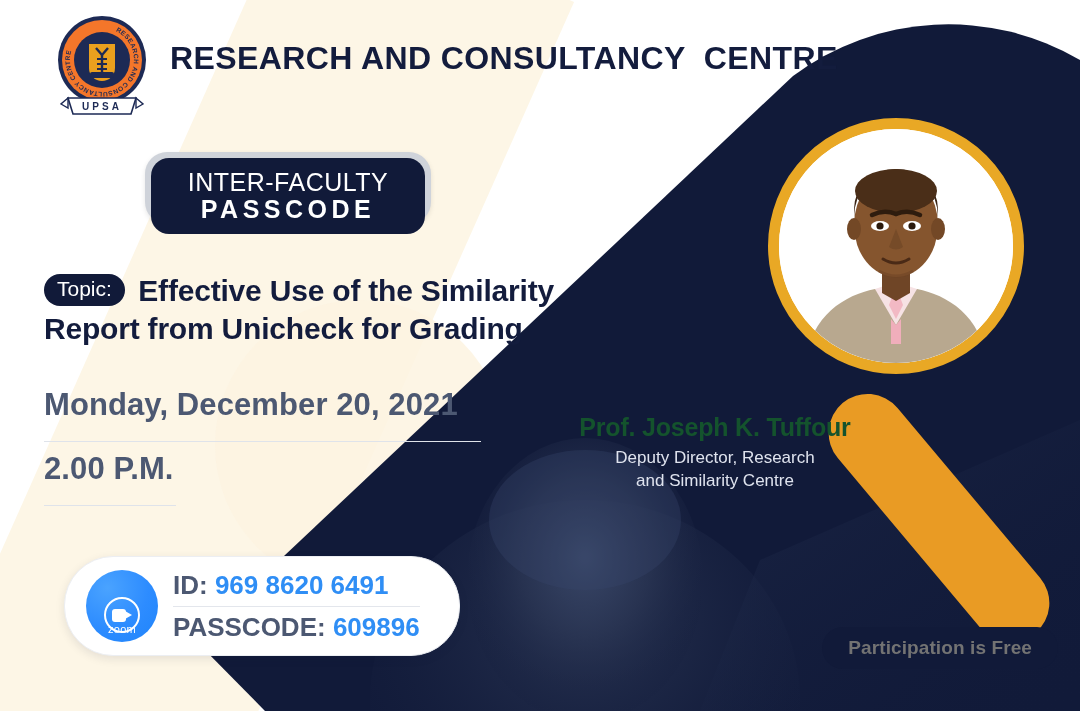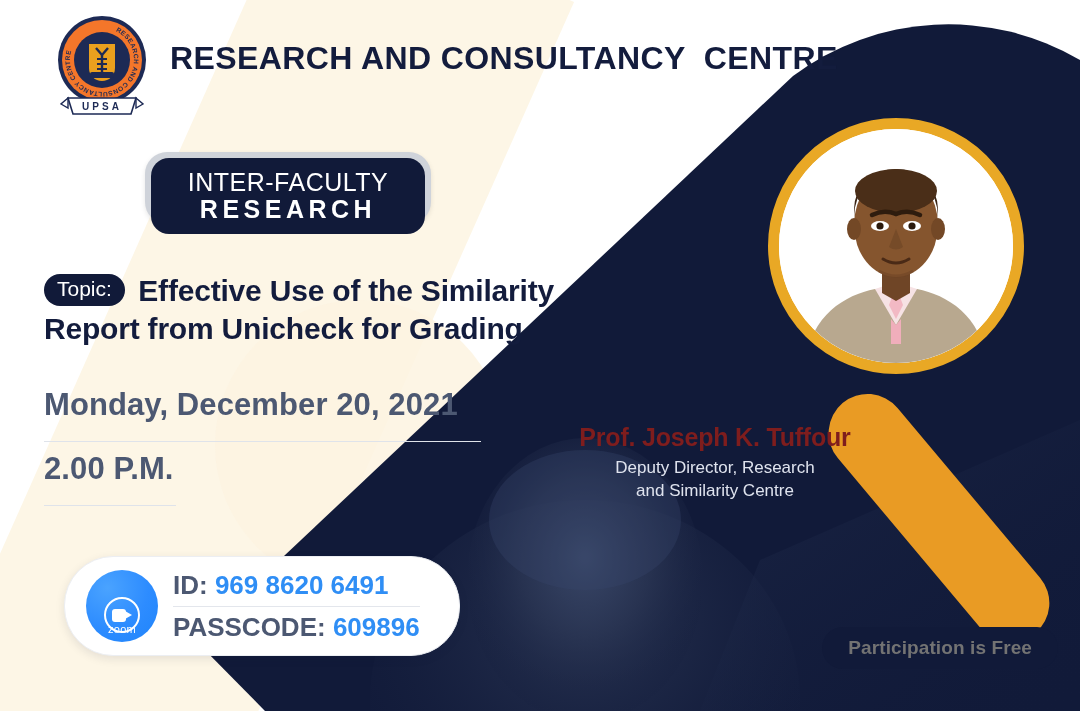--- a/index.html
+++ b/index.html
@@ -192,22 +192,22 @@
   }
   .speaker-kicker{
     color:#ffffff;font-size:28px;font-weight:bold;
     letter-spacing:6px;
     padding-bottom:8px;
     border-bottom:1.5px solid #6f7a95;
     display:block;
     margin:0 auto;width:320px;
   }
   .speaker-name{
-    color:#7f1d1d;font-size:25px;font-weight:bold;
-    margin-top:28px;letter-spacing:-.2px;
+    color:#14532d;font-size:25px;font-weight:bold;
+    margin-top:18px;letter-spacing:-.2px;
   }
   .speaker-role{
     color:#dfe3ee;font-size:17px;font-weight:400;
     line-height:1.35;margin-top:5px;
   }
 
   
   .free-badge{
     position:absolute;right:22px;bottom:42px;z-index:7;
     background:#111a39;color:#737373;
@@ -278,21 +278,21 @@
     <path d="M 16 84 h 68 l -5 16 h -58 Z" fill="#ffffff" stroke="#1d2a55" stroke-width="1.6"></path>
     <path d="M 16 84 l -7 6 l 7 4 Z M 84 84 l 7 6 l -7 4 Z" fill="#ffffff" stroke="#1d2a55" stroke-width="1.4"></path>
     <text x="50" y="96" text-anchor="middle" font-size="10" font-weight="bold" fill="#1d2a55" letter-spacing="3">UPSA</text>
   </svg>
 
   <div class="header-title">RESEARCH AND CONSULTANCY  CENTRE</div>
 
   <div class="badge-outer">
     <div class="badge-inner">
       <span class="badge-line1">INTER-FACULTY</span>
-      <span class="badge-line2">RESEARCH</span>
+      <span class="badge-line2">PASSCODE</span>
     </div>
   </div>
 
   <div class="topic-block">
     <span class="topic-pill">Topic:</span>
     <span class="topic-text">Effective Use of the Similarity Report from Unicheck for Grading</span>
   </div>
 
   <div class="details">
     <div class="detail-row rule-long">Monday, December 20, 2021</div>

